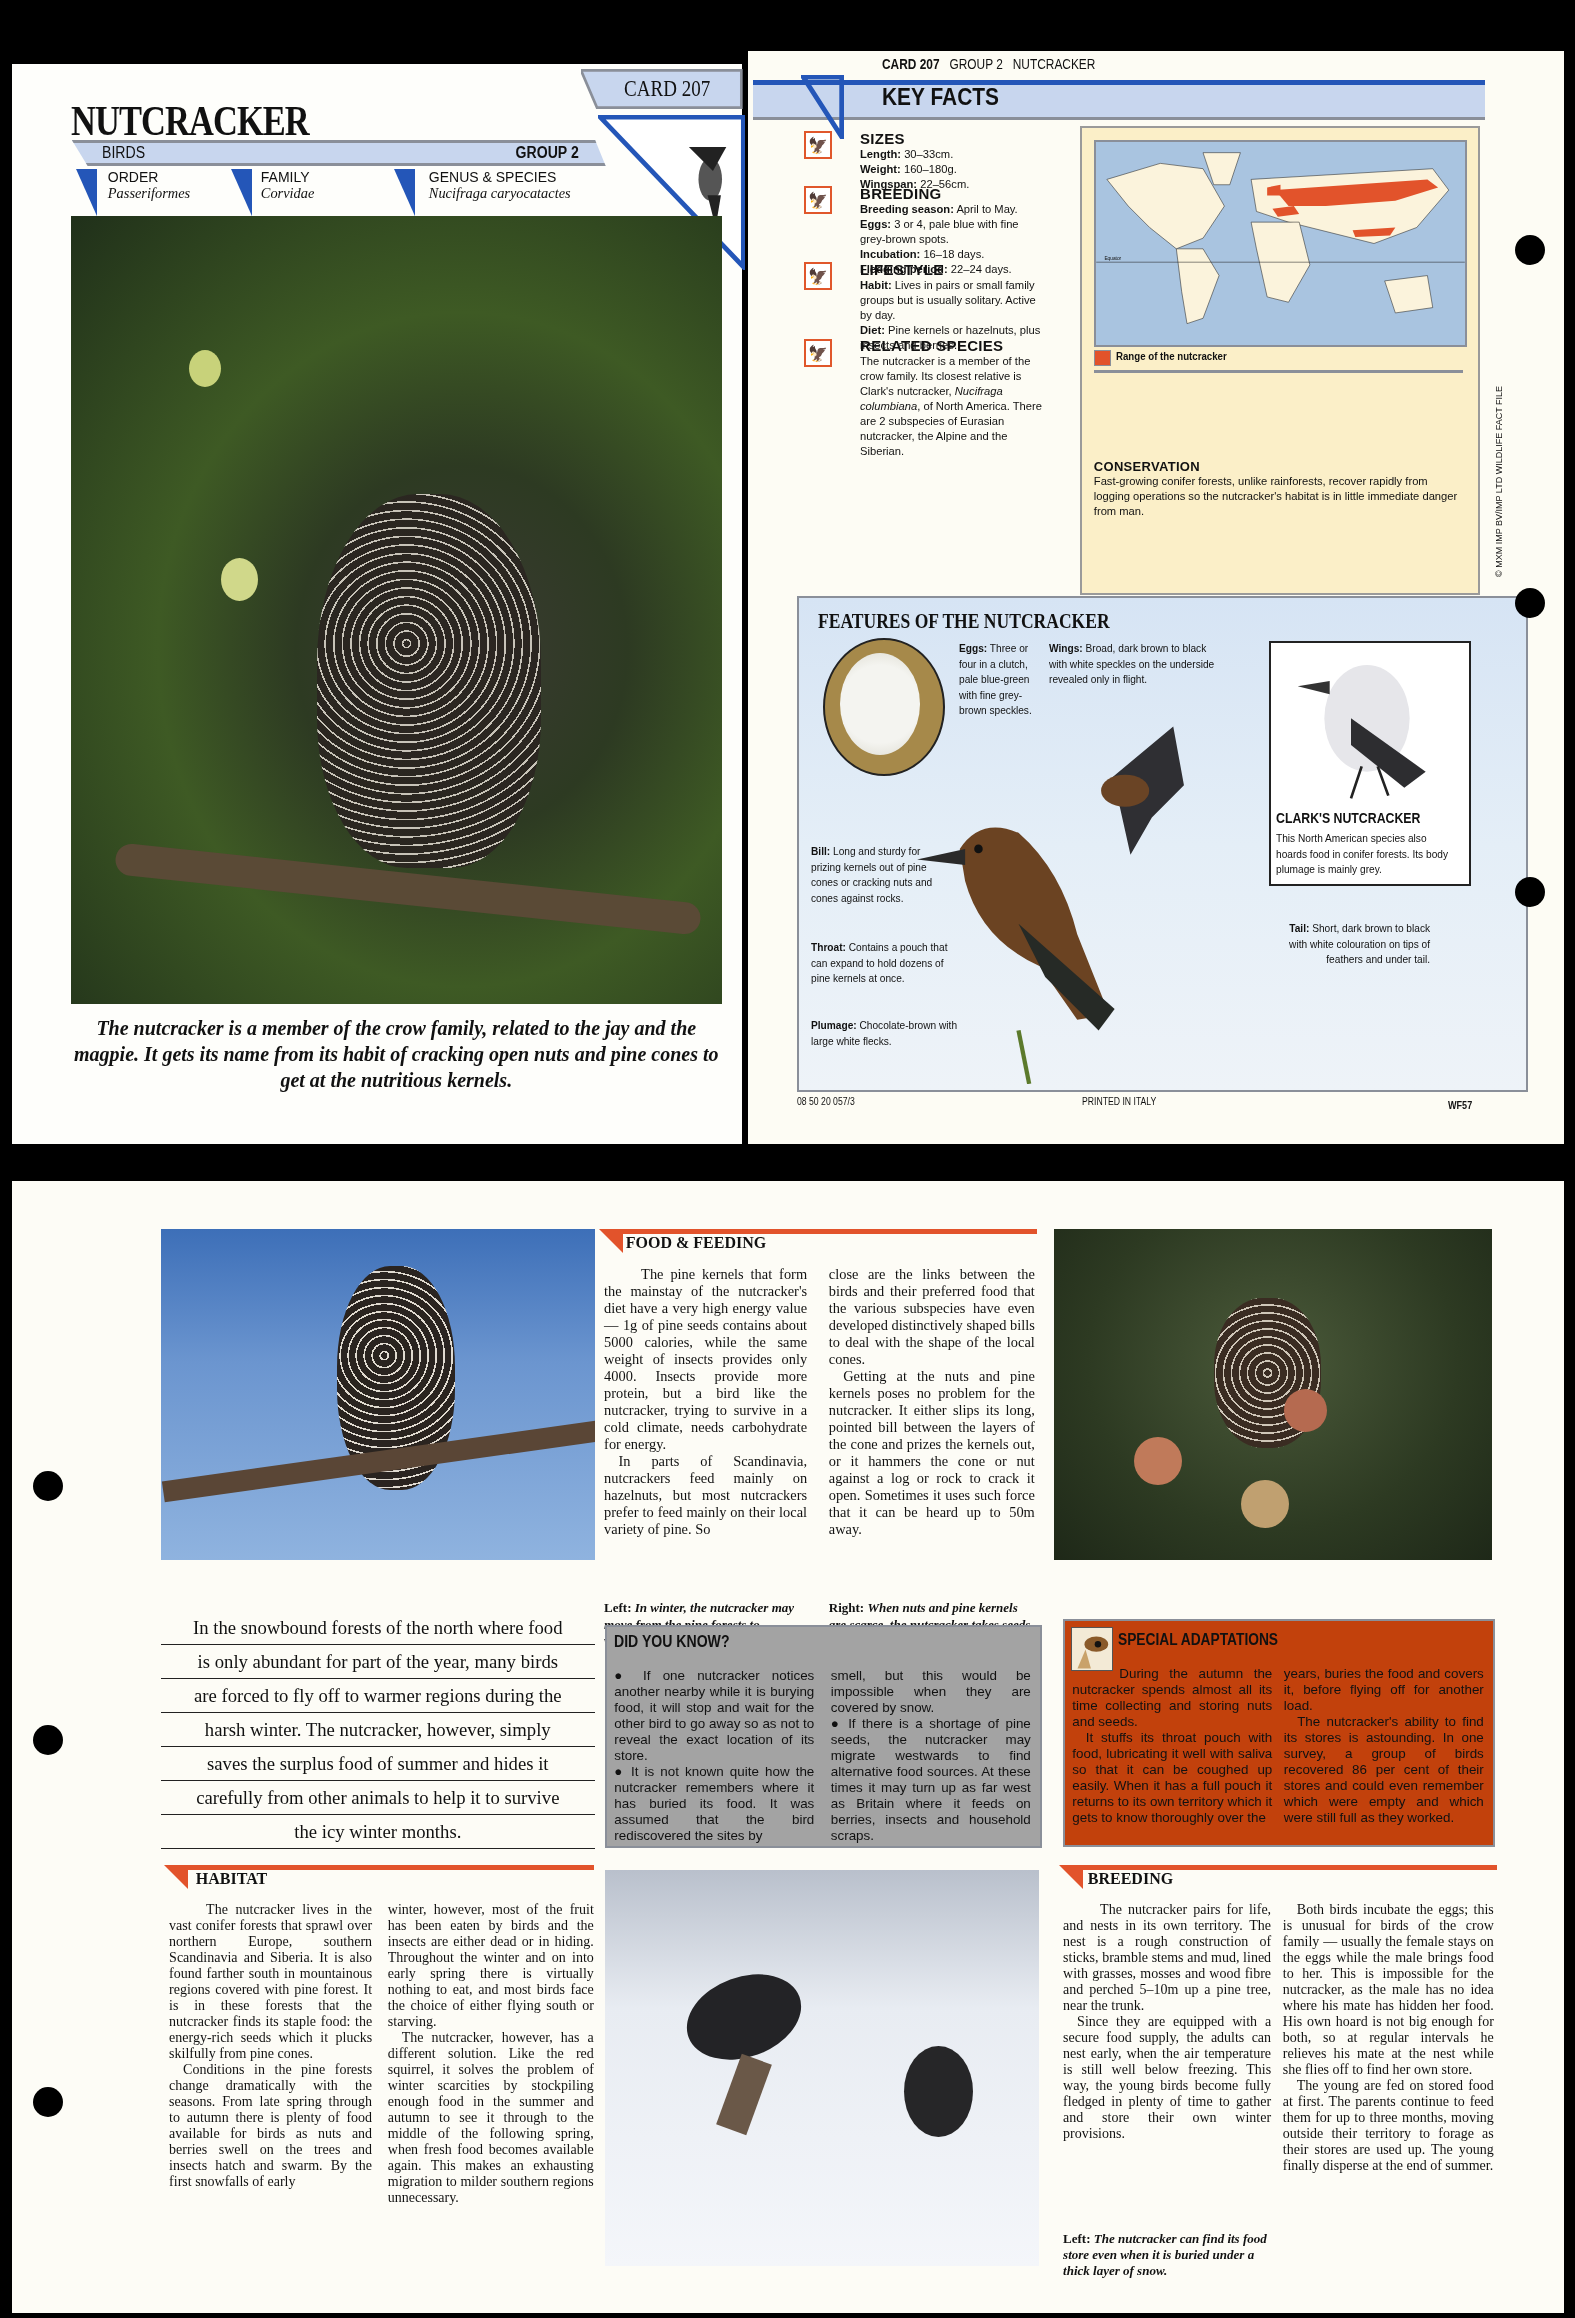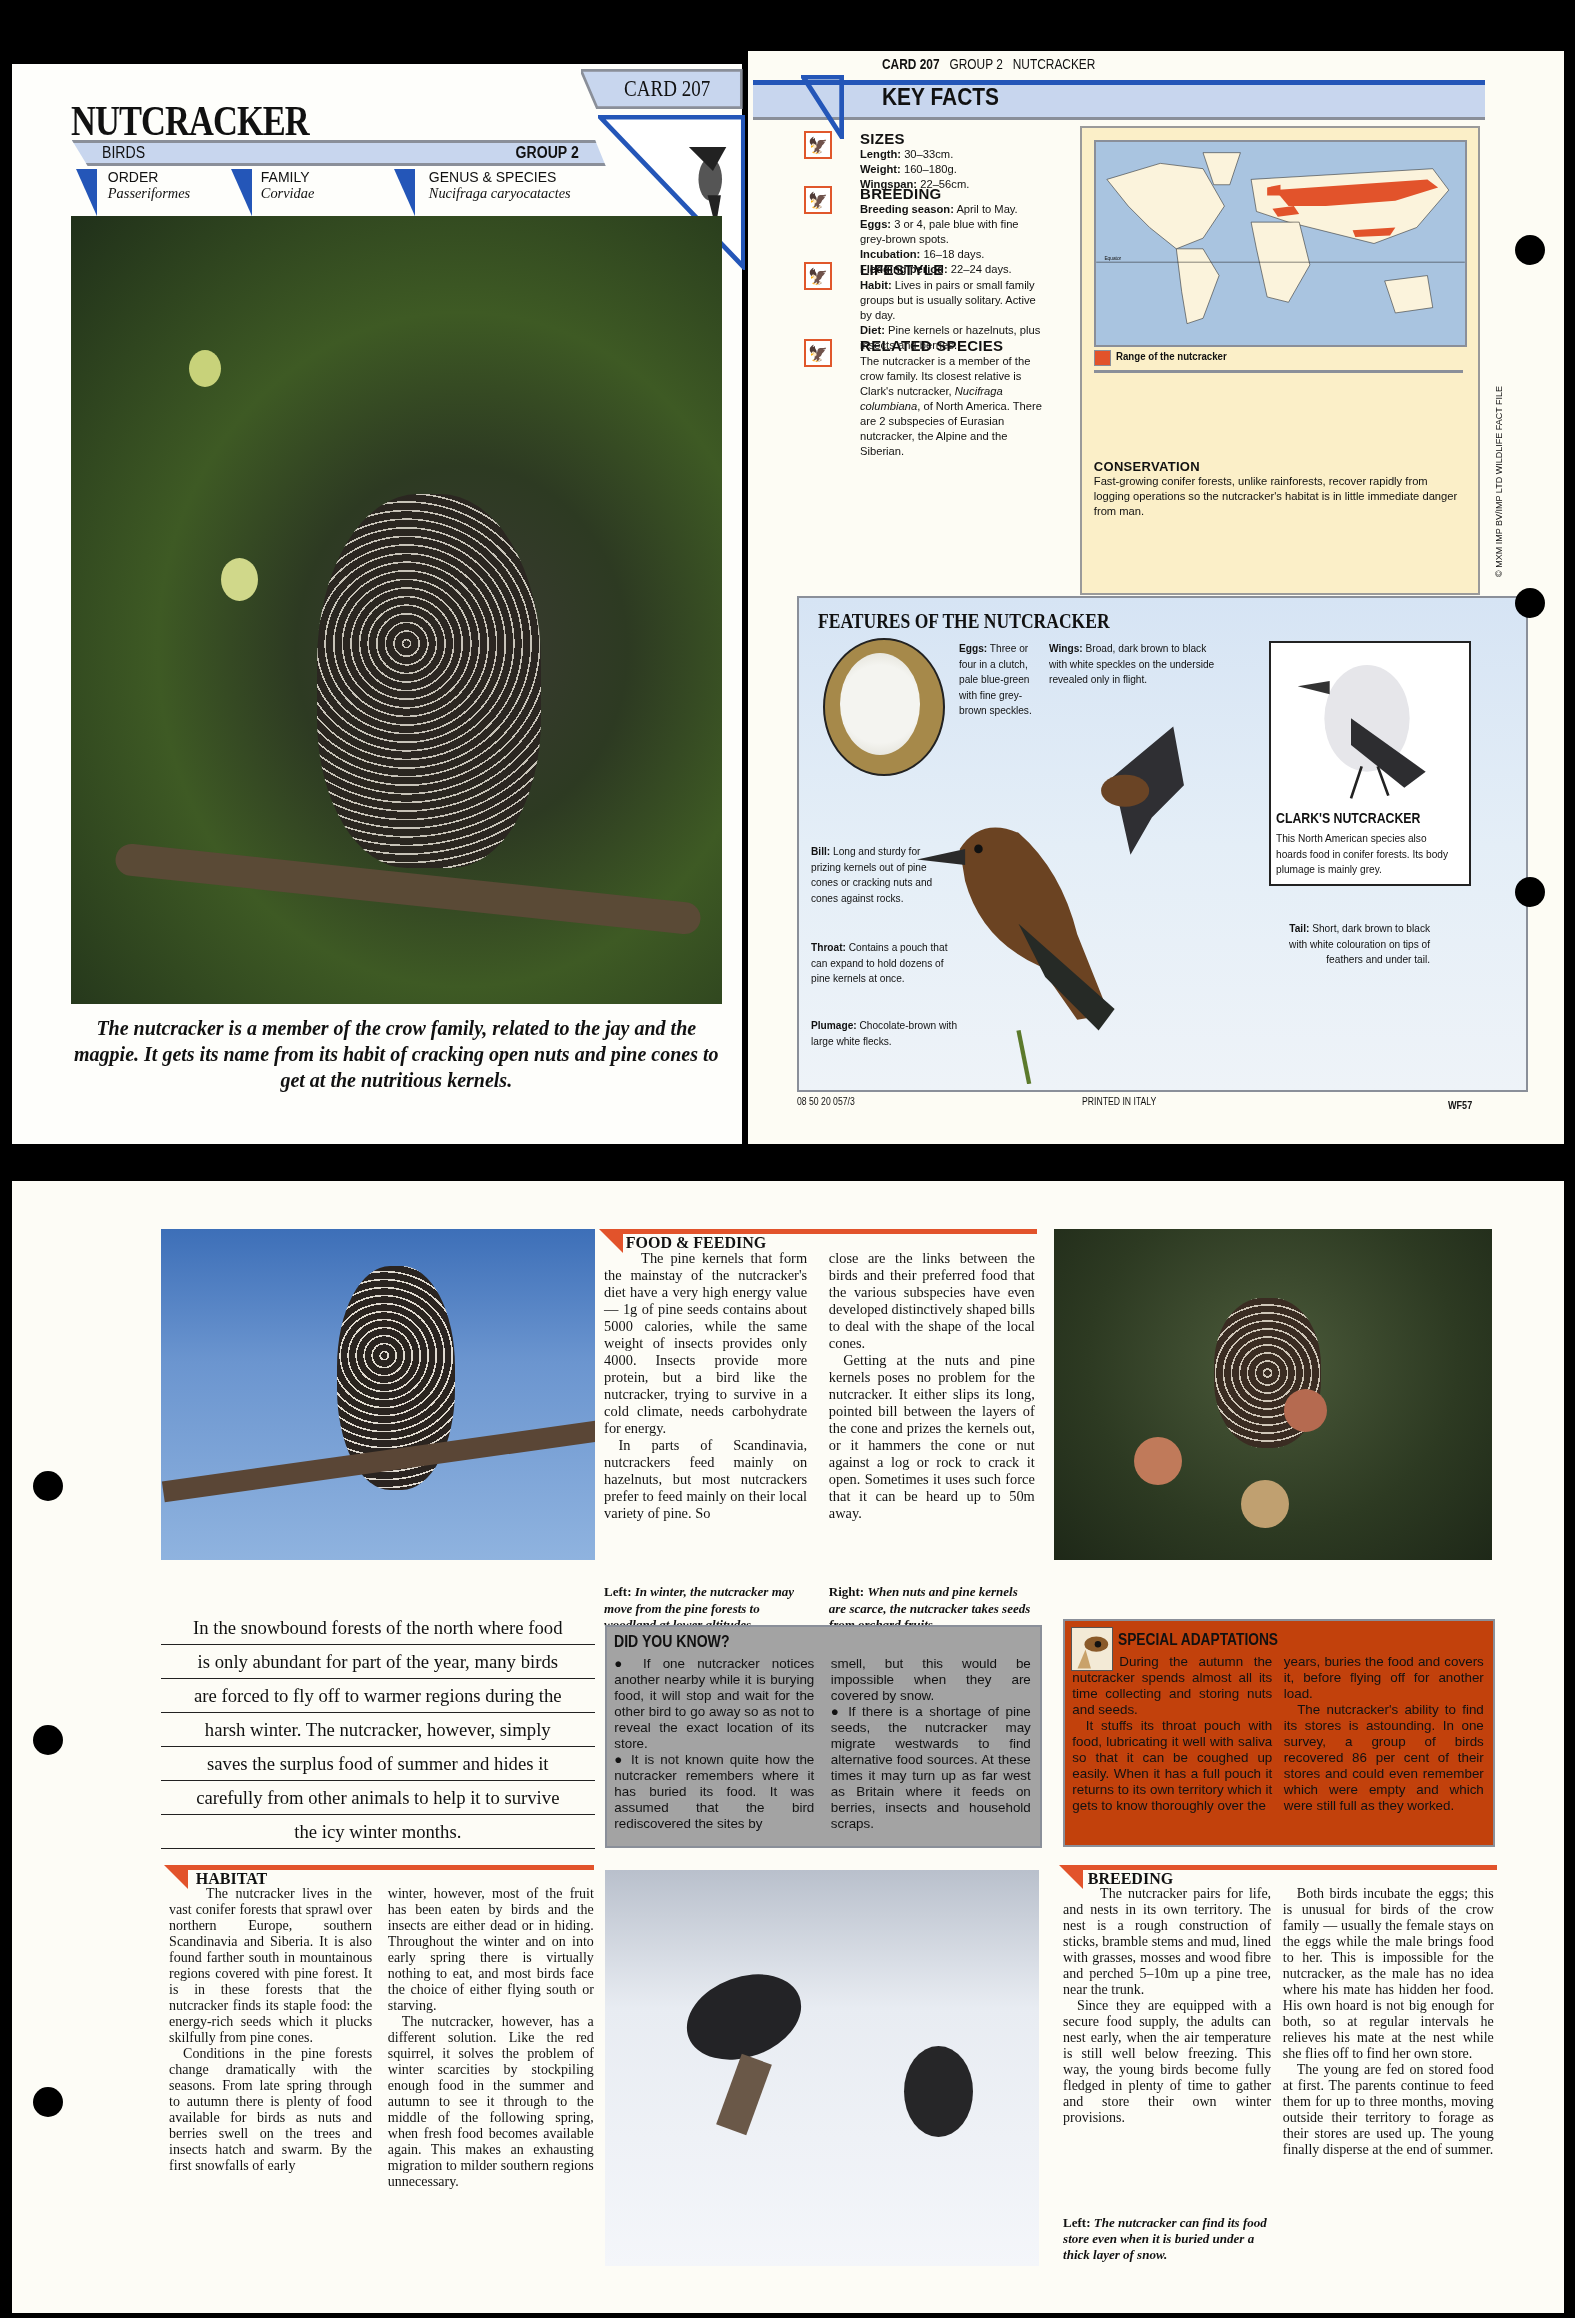--- a/index.html
+++ b/index.html
@@ -18,24 +18,24 @@
   .photo{position:absolute;overflow:hidden;}
   .caption-big{font-family:"Liberation Serif",serif;font-style:italic;font-weight:bold;font-size:20px;line-height:26px;text-align:center;}
   .kf-icon{position:absolute;width:28px;height:28px;border:2.7px solid #e0572b;background:#fff;box-sizing:border-box;display:flex;align-items:center;justify-content:center;font-size:16px;}
   .kf-h{font-weight:bold;font-size:15px;letter-spacing:0.3px;}
   .kf-t{font-size:11.2px;line-height:15px;}
   .kf-t b{font-weight:bold;}
   .mapbox{background:#fbefc8;border:2.7px solid #9a9a9a;}
   .feat{background:linear-gradient(180deg,#d6e4f4,#e4eef7 50%,#eef3f8);border:2.1px solid #8a8f99;}
   .lbl{font-family:"Liberation Sans",sans-serif;font-size:11.8px;line-height:15.5px;transform:scaleX(.86);transform-origin:left top;}
   .lbl b{font-weight:bold;}
-  .body-serif{font-family:"Liberation Serif",serif;font-size:14.4px;line-height:17px;text-align:justify;}
+  .body-serif{font-family:"Liberation Serif",serif;font-size:14.4px;line-height:17px;text-align:justify;margin-top:16px;}
   .sec-head{font-family:"Liberation Serif",serif;font-weight:bold;font-size:16px;}
   .red-bar{background:#e2532b;height:4.8px;}
-  .sans-narrow{font-family:"Liberation Sans",sans-serif;font-size:14.4px;line-height:17px;text-align:justify;transform-origin:left top;}
+  .sans-narrow{font-family:"Liberation Sans",sans-serif;font-size:14.4px;line-height:17px;text-align:justify;transform-origin:left top;margin-top:12px;}
   .pull{font-family:"Liberation Serif",serif;font-size:18.7px;line-height:33px;text-align:center;}
   .pull div{border-bottom:1.6px solid #222;}
   .hole{position:absolute;width:30px;height:30px;border-radius:50%;background:#000;}
 </style>
 </head>
 <body>
 
 <div id="front-left" class="page">
   <div class="abs title-main" style="left:59px;top:33px;">NUTCRACKER</div>
 

